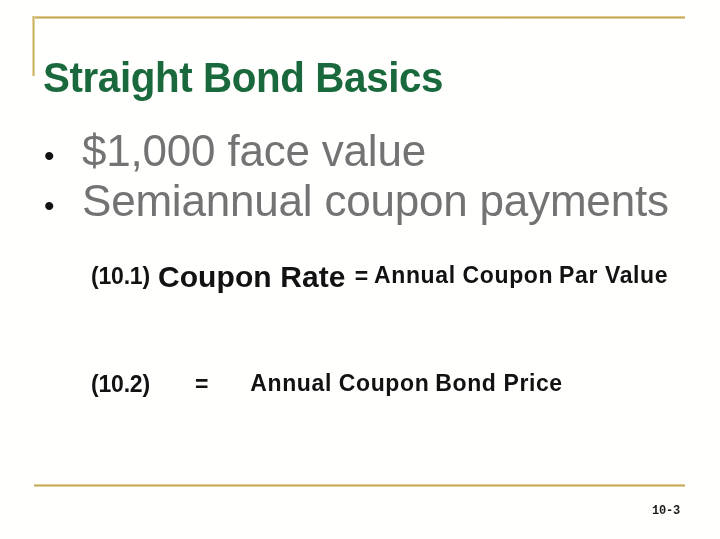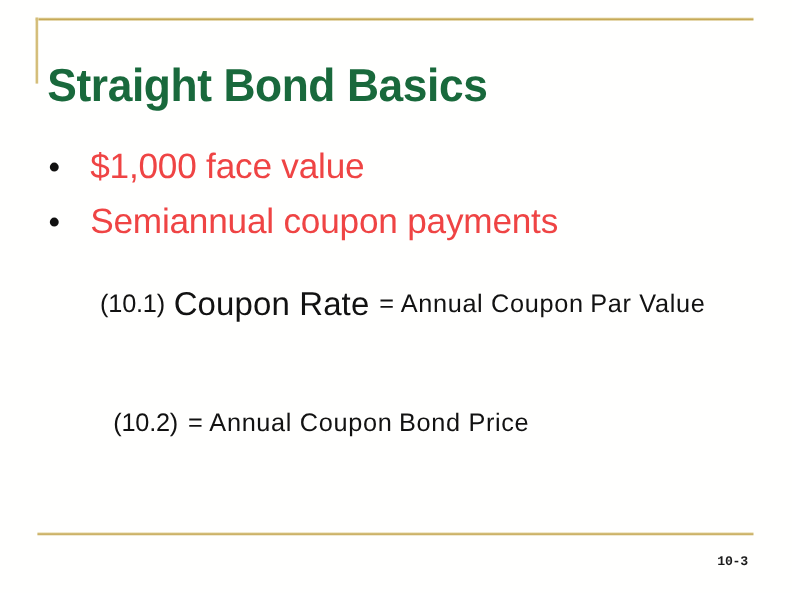--- a/index.html
+++ b/index.html
@@ -78,38 +78,38 @@
     width: 42px;
     flex: 0 0 42px;
     font-size: 30px;
     line-height: 42px;
     color: #111111;
     text-align: left;
     padding-left: 4px;
     box-sizing: border-box;
   }
   .bullet-text {
-    font-size: 32px;
+    font-size: 44px;
     line-height: 42px;
-    color: #ef4444;
+    color: #737373;
     white-space: nowrap;
     letter-spacing: -0.2px;
   }
 
   
   .equation {
     position: absolute;
     display: flex;
-    align-items: center;
-    font-weight: normal;
+    align-items: flex-start;
+    font-weight: bold;
     color: #121212;
     white-space: nowrap;
   }
   #equation-1 { left: 91px; top: 262px; }
-  #equation-2 { left: 103px; top: 370px; }
+  #equation-2 { left: 91px; top: 370px; gap: 36px; }
 
   .eq-number {
     font-size: 23px;
     line-height: 29px;
     letter-spacing: -0.2px;
   }
   .eq-label {
     font-size: 30px;
     line-height: 29px;
     margin-left: 8px;

